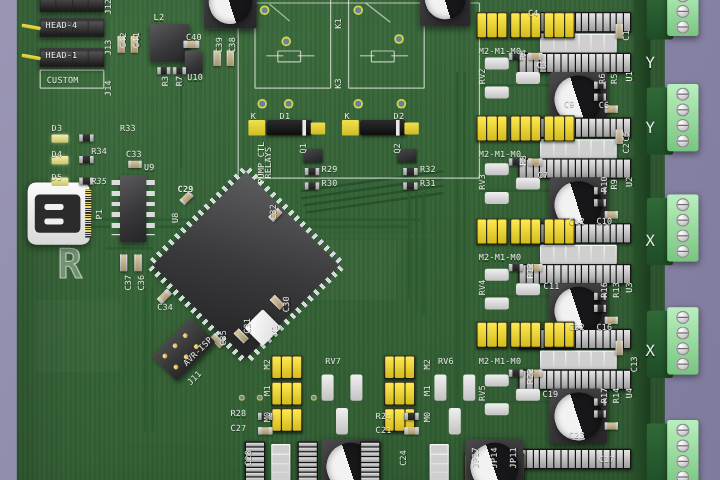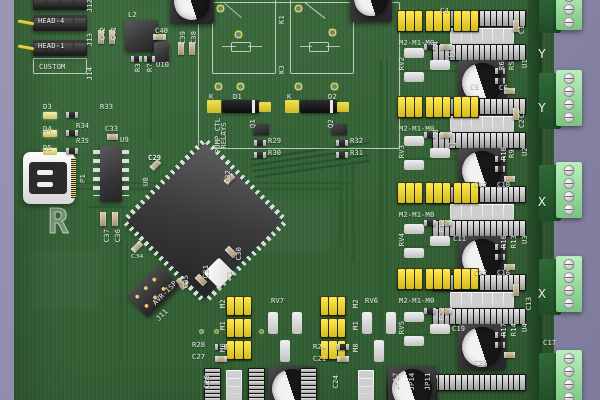--- a/index.html
+++ b/index.html
@@ -824,48 +824,48 @@
       <div class="silk" style="left: 327px; top: 120px; transform: rotate(-90deg);">Q2</div>
       <div class="silk" style="left: 268px; top: 138px;">R29</div>
       <div class="silk" style="left: 268px; top: 150px;">R30</div>
       <div class="silk" style="left: 350px; top: 138px;">R32</div>
       <div class="silk" style="left: 350px; top: 150px;">R31</div>
       <div class="silk" style="left: 43px; top: 104px;">D3</div>
       <div class="silk" style="left: 43px; top: 126px;">D4</div>
       <div class="silk" style="left: 43px; top: 145px;">D5</div>
       <div class="silk" style="left: 64px; top: 104px; margin-left: 36px;">R33</div>
       <div class="silk" style="left: 76px; top: 123px;">R34</div>
-      <div class="silk" style="left: 76px; top: 138px; font-style: italic;">R35</div>
+      <div class="silk" style="left: 76px; top: 148px; font-style: italic;">R35</div>
       <div class="silk" style="left: 105px; top: 126px;">C33</div>
       <div class="silk" style="left: 120px; top: 137px;">U9</div>
       <div class="silk" style="left: 142px; top: 178px; transform: rotate(-90deg);">U8</div>
       <div class="silk" style="left: 148px; top: 155px; font-weight: bold;">C29</div>
       <div class="silk" style="left: 222px; top: 173px; transform: rotate(-90deg);">C32</div>
       <div class="silk" style="left: 101px; top: 232px; transform: rotate(-90deg);">C37</div>
       <div class="silk" style="left: 112px; top: 232px; transform: rotate(-90deg);">C36</div>
-      <div class="silk" style="left: 131px; top: 253px; font-family: Liberation Serif, serif;">C34</div>
+      <div class="silk" style="left: 131px; top: 253px;">C34</div>
       <div class="silk" style="left: 180px; top: 278px; transform: rotate(-90deg);">C35</div>
       <div class="silk" style="left: 233px; top: 250px; transform: rotate(-90deg);">C30</div>
       <div class="silk" style="left: 200px; top: 268px; transform: rotate(-90deg);">C31</div>
       <div class="silk" style="left: 225px; top: 272px; transform: rotate(-90deg);">Y1</div>
       <div class="silk" style="left: 440px; top: 8px;">C4</div>
       <div class="silk" style="left: 518px; top: 26px; transform: rotate(-90deg);">C1</div>
       <div class="silk" style="left: 518px; top: 120px; transform: rotate(-90deg);">C2</div>
       <div class="silk" style="left: 447px; top: 52px;">C3</div>
       <div class="silk" style="left: 518px; top: 110px; transform: rotate(-90deg);">C5</div>
       <div class="silk" style="left: 499px; top: 85px;">C6</div>
       <div class="silk" style="left: 470px; top: 84px;">C9</div>
       <div class="silk" style="left: 448px; top: 143px;">C7</div>
       <div class="silk" style="left: 497px; top: 182px;">C10</div>
       <div class="silk" style="left: 474px; top: 182px;">C12</div>
       <div class="silk" style="left: 453px; top: 236px;">C11</div>
       <div class="silk" style="left: 523px; top: 300px; transform: rotate(-90deg);">C13</div>
       <div class="silk" style="left: 497px; top: 270px;">C16</div>
       <div class="silk" style="left: 474px; top: 270px;">C22</div>
-      <div class="silk" style="left: 499px; top: 340px; margin-left: 44px;">C17</div>
+      <div class="silk" style="left: 499px; top: 380px;">C17</div>
       <div class="silk" style="left: 474px; top: 360px;">C23</div>
       <div class="silk" style="left: 452px; top: 326px;">C19</div>
       <div class="silk" style="left: 313px; top: 356px;">C21</div>
       <div class="silk" style="left: 330px; top: 378px; transform: rotate(-90deg);">C24</div>
       <div class="silk" style="left: 201px; top: 378px; transform: rotate(-90deg);">C28</div>
       <div class="silk" style="left: 192px; top: 354px;">C27</div>
       <div class="silk" style="left: 192px; top: 342px;">R28</div>
       <div class="silk" style="left: 313px; top: 344px;">R24</div>
       <div class="silk" style="left: 432px; top: 42px; transform: rotate(-90deg);">R4</div>
       <div class="silk" style="left: 432px; top: 130px; transform: rotate(-90deg);">R8</div>

